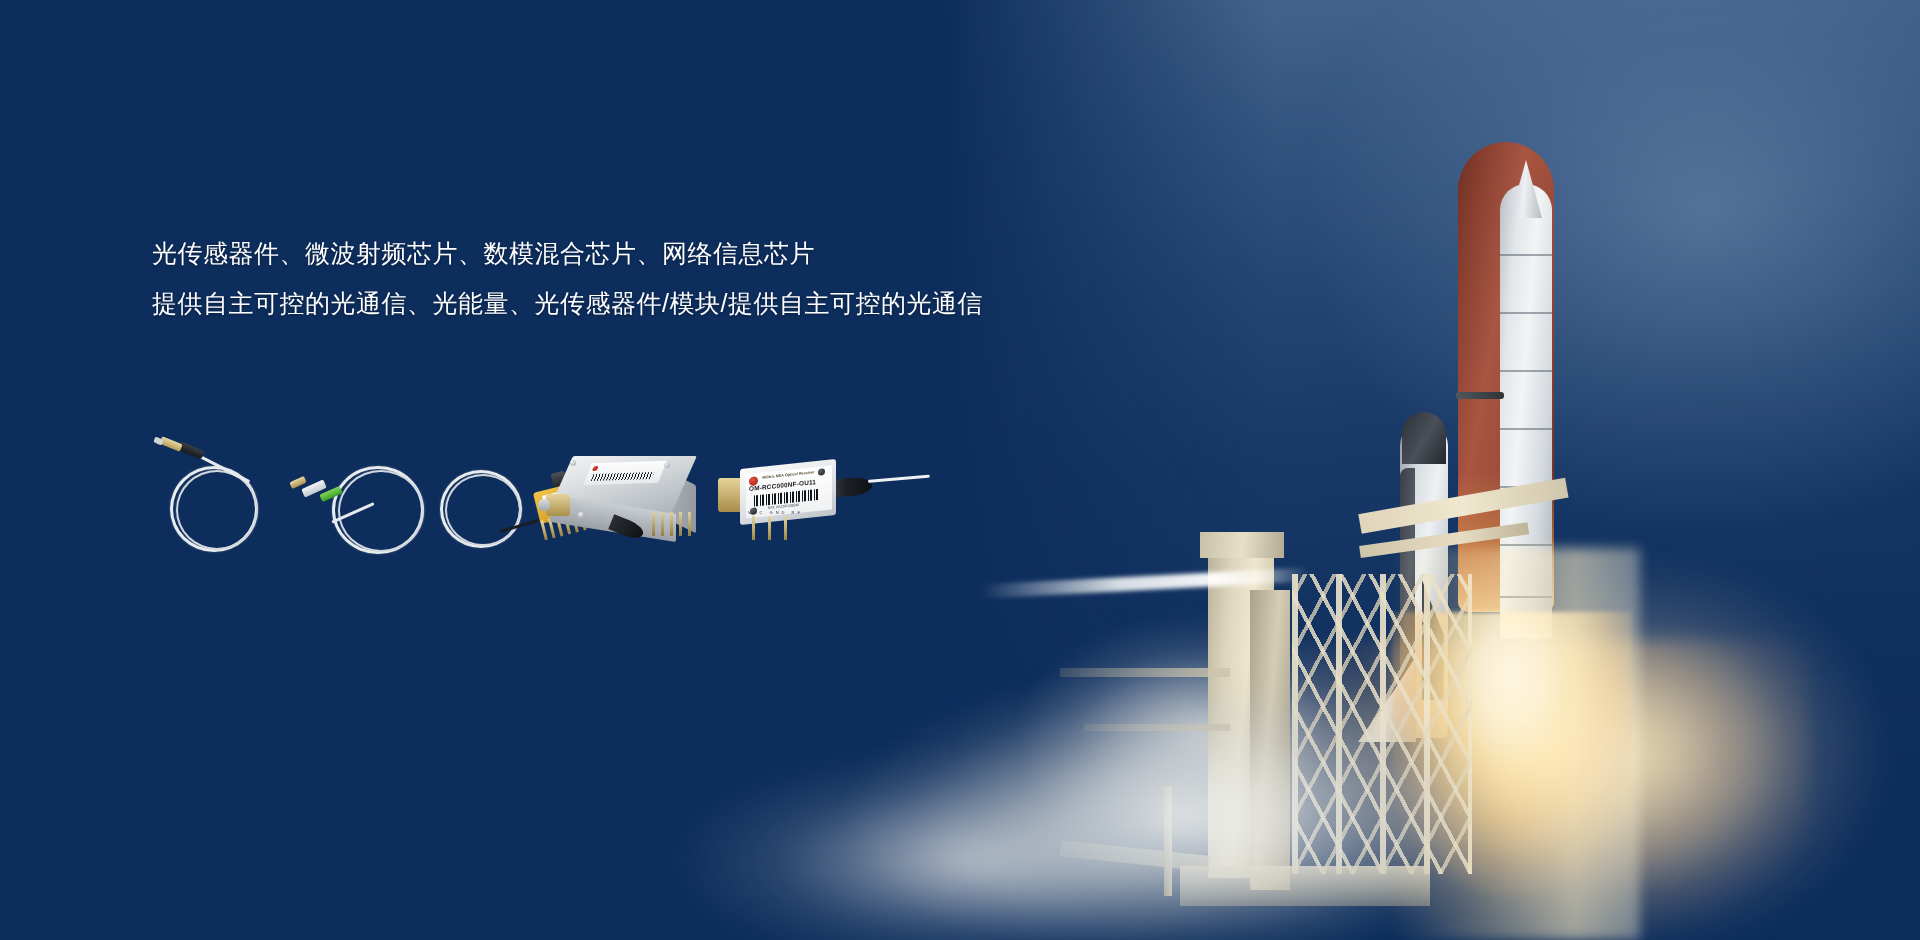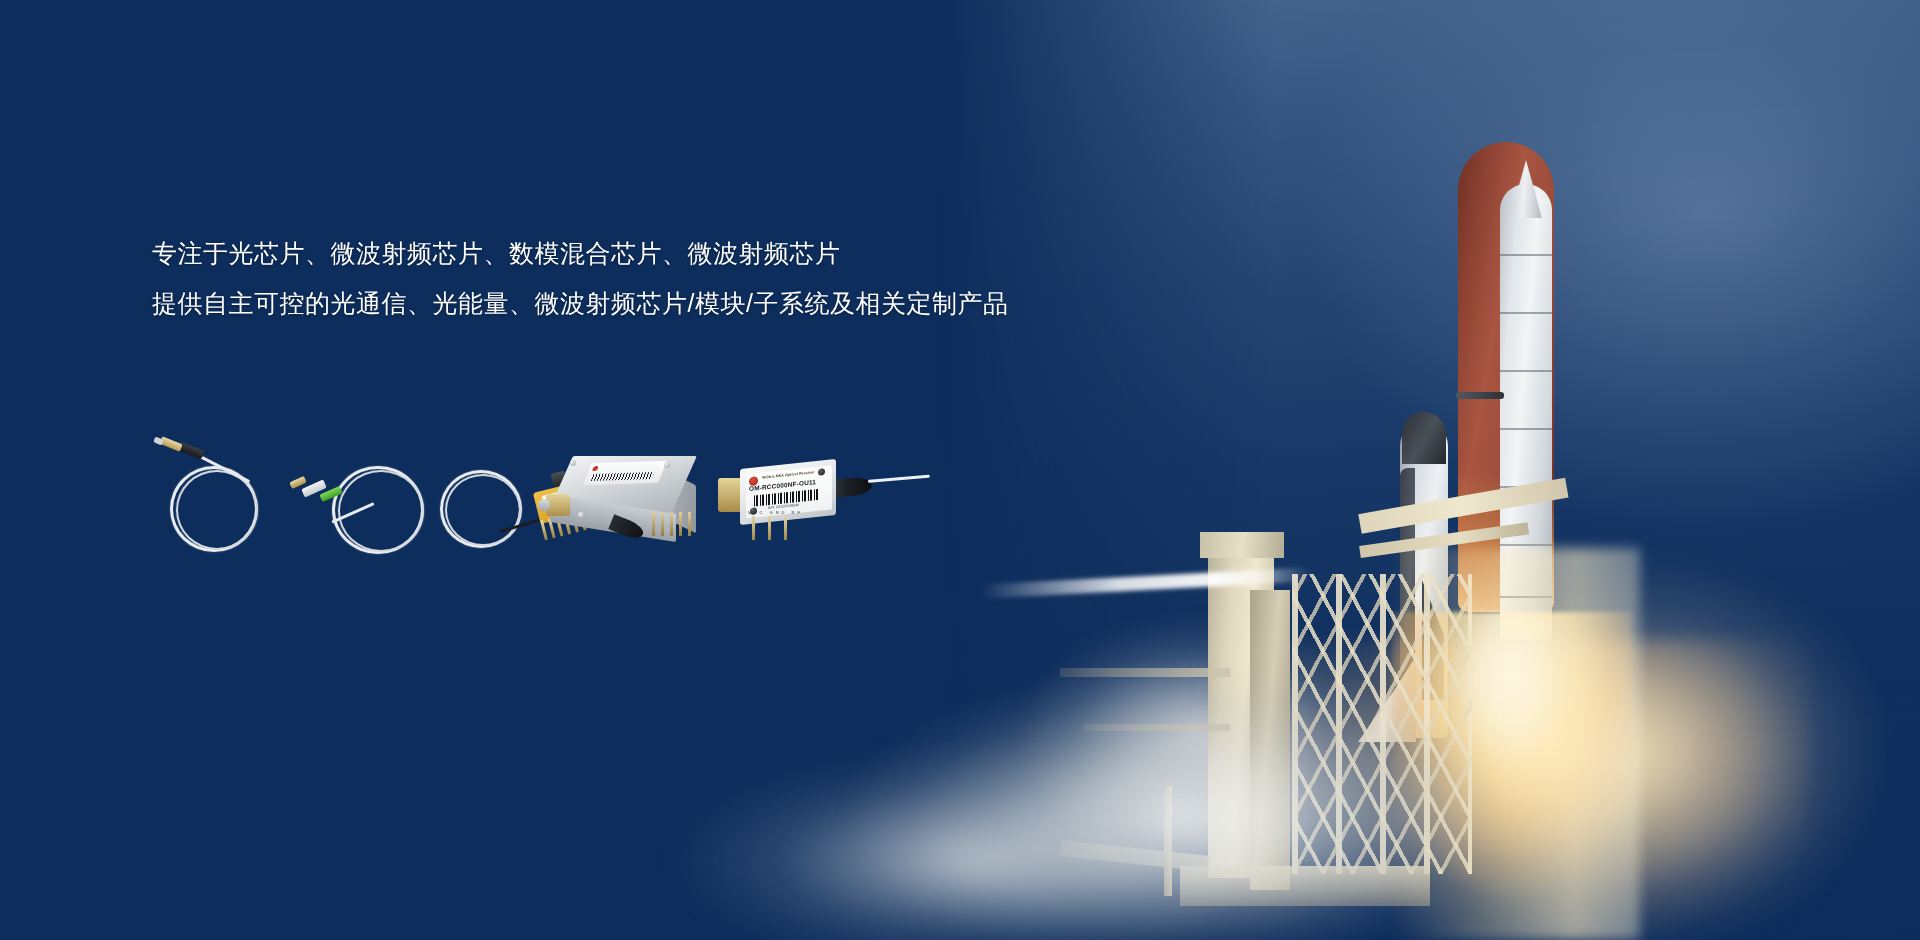--- a/index.html
+++ b/index.html
@@ -439,22 +439,22 @@
     <div class="t-base"></div>
     <div class="t-pole"></div>
     <div class="tower-glow"></div>
   </div>
 
   <div class="smoke-a"></div>
   <div class="smoke-b"></div>
   <div class="contrail"></div>
 
   <div class="copy">
-    <div class="sub">专注于光芯片、微波射频芯片、数模混合芯片、微波射频芯片</div>
-    <div class="sub">提供自主可控的光通信、光能量、微波射频芯片/模块/子系统及相关定制产品</div>
+    <div class="sub">光传感器件、微波射频芯片、数模混合芯片、网络信息芯片</div>
+    <div class="sub">提供自主可控的光通信、光能量、光传感器件/模块/提供自主可控的光通信</div>
   </div>
 
   <div class="products">
 
     <div class="pig1">
       <div class="coil p1-coil"></div>
       <div class="coil p1-coil2"></div>
       <div class="lead p1-lead"></div>
       <div class="conn-body p1-black"></div>
       <div class="conn-body p1-gold"></div>

